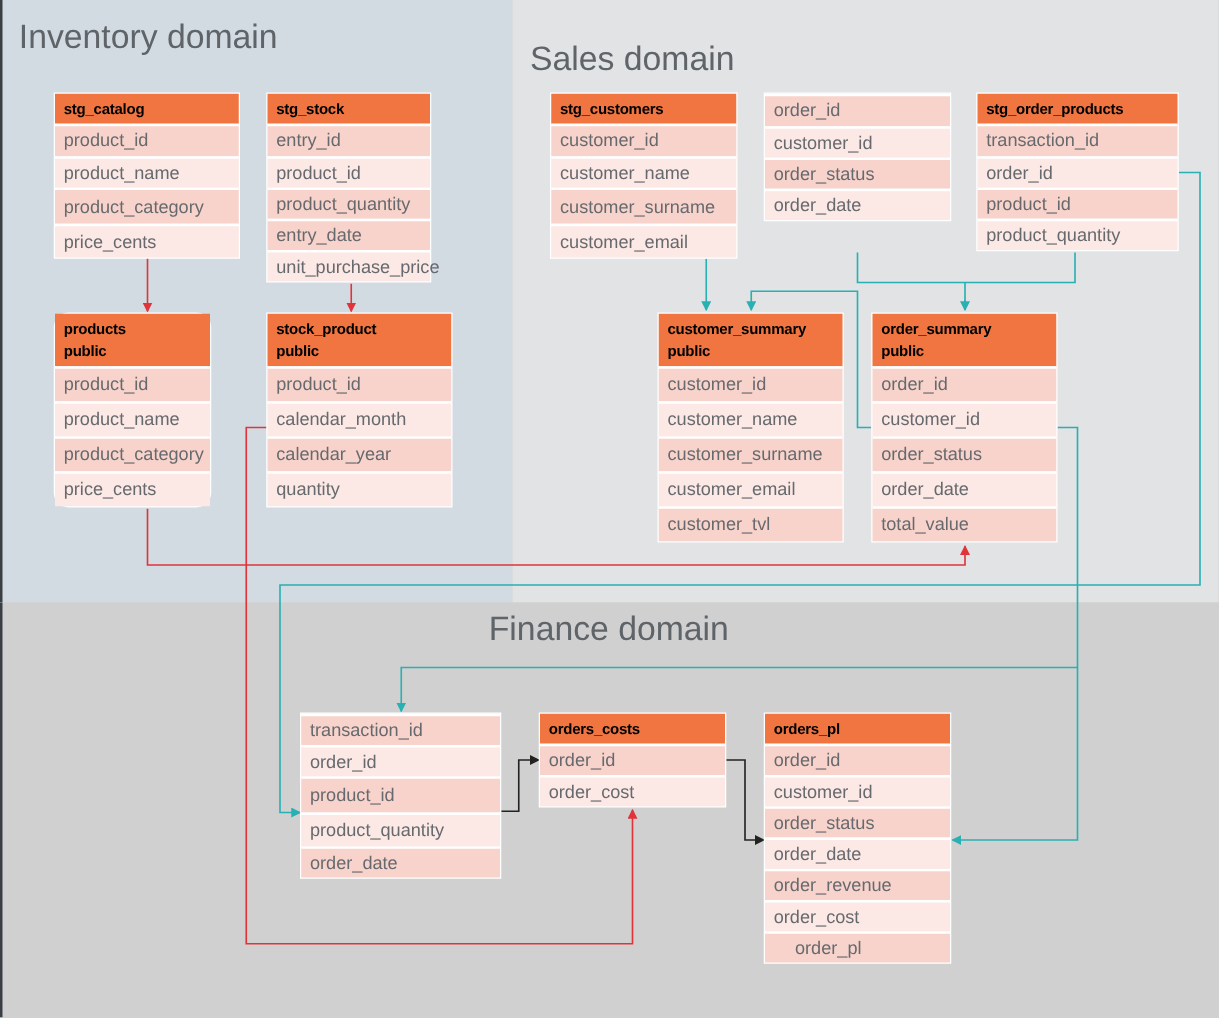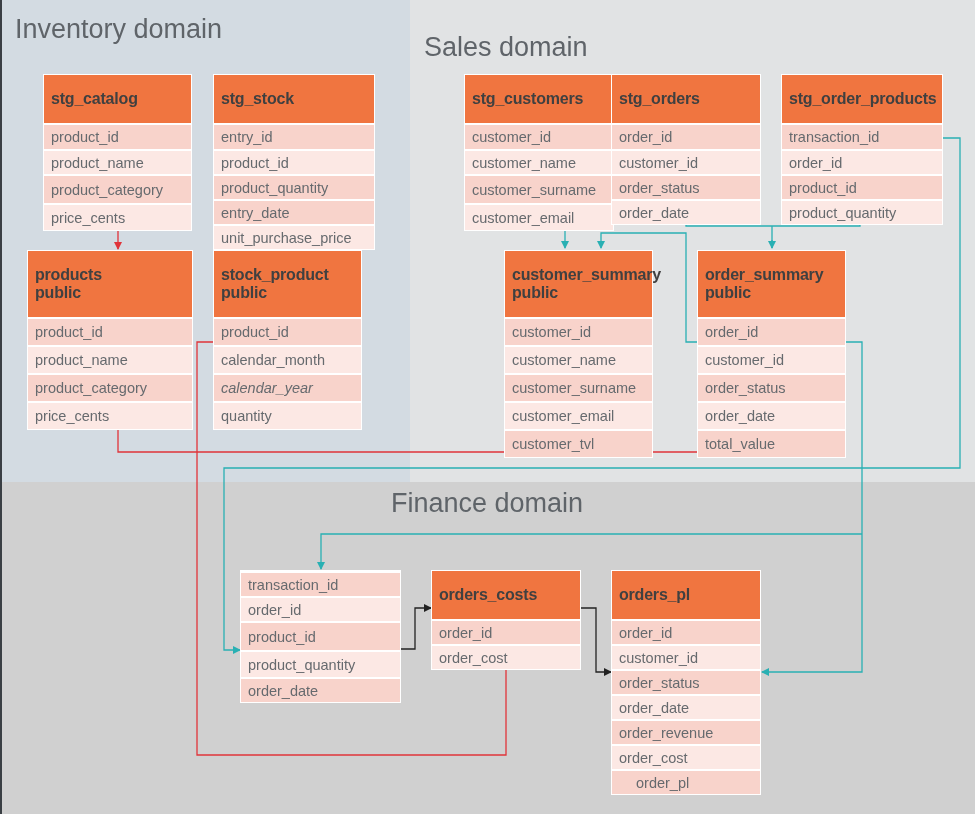--- a/index.html
+++ b/index.html
@@ -12,22 +12,22 @@
   .panel-inventory { left: 0; top: 0; width: 410px; height: 482px; background: #d3dbe2; border-left: 2px solid #3a3f44; box-sizing: border-box; }
   .panel-sales { left: 410px; top: 0; width: 565px; height: 482px; background: #e1e3e4; }
   .panel-finance { left: 0; top: 482px; width: 975px; height: 332px; background: #d0d0d0; border-left: 2px solid #3a3f44; box-sizing: border-box; }
   .domain-title {
     position: absolute; font-size: 27px; color: #5f6469; white-space: nowrap;
   }
   .tbl {
     position: absolute; background: #ffffff; padding: 1px; box-sizing: border-box;
   }
   .tbl-head {
-    background: #f07540; color: #404040; font-weight: bold; font-size: 16px;
-    padding: 15px 7px; line-height: 18px; letter-spacing: -0.2px;
+    background: #f07540; color: #000000; font-weight: bold; font-size: 12px;
+    padding: 3px 7px; line-height: 18px; letter-spacing: -0.2px;
   }
   .tbl-head .line { display: block; white-space: nowrap; }
   .row {
     color: #666a6e; font-size: 14.5px; padding: 0 7px; white-space: nowrap;
     display: flex; align-items: center; box-sizing: border-box; border-top: 2px solid #ffffff;
   }
   .row.odd { background: #f8d3cb; }
   .row.even { background: #fce8e4; }
   svg.wires { position: absolute; left: 0; top: 0; pointer-events: none; }
 </style>
@@ -77,84 +77,81 @@
 <div class="tbl" style="left:43px; top:74px; width:149px;">
   <div class="tbl-head">
       <span class="line">stg_catalog</span>
     </div>
   <div class="row odd" style="height:26px;">product_id</div>
   <div class="row even" style="height:25px;">product_name</div>
   <div class="row odd" style="height:29px;">product_category</div>
   <div class="row even" style="height:27px;">price_cents</div>
 </div>
 
-<div class="tbl" style="left:213px; top:74px; width:162px;">
+<div class="tbl" style="left:213px; top:74px; width:132px;">
   <div class="tbl-head">
       <span class="line">stg_stock</span>
     </div>
   <div class="row odd" style="height:26px;">entry_id</div>
   <div class="row even" style="height:25px;">product_id</div>
   <div class="row odd" style="height:25px;">product_quantity</div>
   <div class="row odd" style="height:25px;">entry_date</div>
   <div class="row even" style="height:25px;">unit_purchase_price</div>
 </div>
 
-<div class="tbl" style="left:27px; top:250px; width:166px;">
+<div class="tbl" style="left:43px; top:250px; width:126px;border-radius:12px;">
   <div class="tbl-head">
     <span class="line">products</span>
     <span class="line">public</span>
   </div>
   <div class="row odd" style="height:28px;">product_id</div>
   <div class="row even" style="height:28px;">product_name</div>
   <div class="row odd" style="height:28px;">product_category</div>
   <div class="row even" style="height:28px;">price_cents</div>
 </div>
 
 <div class="tbl" style="left:213px; top:250px; width:149px;">
   <div class="tbl-head">
     <span class="line">stock_product</span>
     <span class="line">public</span>
   </div>
   <div class="row odd" style="height:28px;">product_id</div>
   <div class="row even" style="height:28px;">calendar_month</div>
-  <div class="row odd" style="height:28px;font-style:italic;">calendar_year</div>
+  <div class="row odd" style="height:28px;">calendar_year</div>
   <div class="row even" style="height:28px;">quantity</div>
 </div>
 
-<div class="tbl" style="left:440px; top:74px; width:150px;margin-left:24px;">
+<div class="tbl" style="left:440px; top:74px; width:150px;">
   <div class="tbl-head">
       <span class="line">stg_customers</span>
     </div>
   <div class="row odd" style="height:26px;">customer_id</div>
   <div class="row even" style="height:25px;">customer_name</div>
   <div class="row odd" style="height:29px;">customer_surname</div>
   <div class="row even" style="height:27px;">customer_email</div>
 </div>
 
 <div class="tbl" style="left:611px; top:74px; width:150px;">
-  <div class="tbl-head">
-      <span class="line">stg_orders</span>
-    </div>
   <div class="row odd" style="height:26px;">order_id</div>
   <div class="row even" style="height:25px;">customer_id</div>
   <div class="row odd" style="height:25px;">order_status</div>
   <div class="row even" style="height:25px;">order_date</div>
 </div>
 
 <div class="tbl" style="left:781px; top:74px; width:162px;">
   <div class="tbl-head">
       <span class="line">stg_order_products</span>
     </div>
   <div class="row odd" style="height:26px;">transaction_id</div>
   <div class="row even" style="height:25px;">order_id</div>
   <div class="row odd" style="height:25px;">product_id</div>
   <div class="row even" style="height:25px;">product_quantity</div>
 </div>
 
-<div class="tbl" style="left:504px; top:250px; width:149px;">
+<div class="tbl" style="left:526px; top:250px; width:149px;">
   <div class="tbl-head">
     <span class="line">customer_summary</span>
     <span class="line">public</span>
   </div>
   <div class="row odd" style="height:28px;">customer_id</div>
   <div class="row even" style="height:28px;">customer_name</div>
   <div class="row odd" style="height:28px;">customer_surname</div>
   <div class="row even" style="height:28px;">customer_email</div>
   <div class="row odd" style="height:28px;">customer_tvl</div>
 </div>

